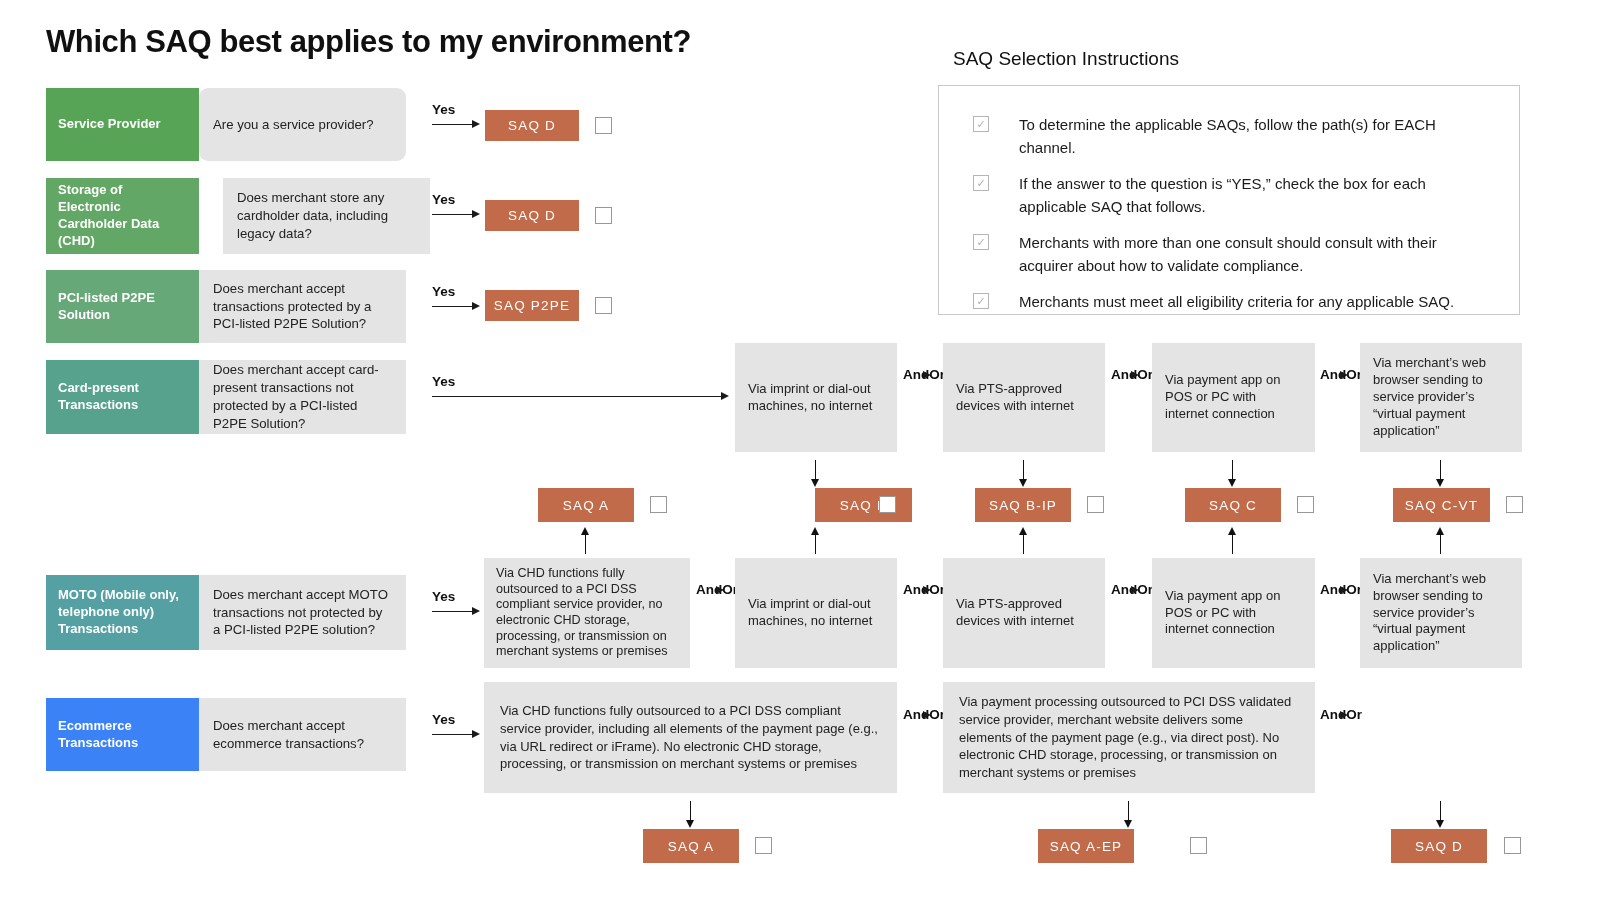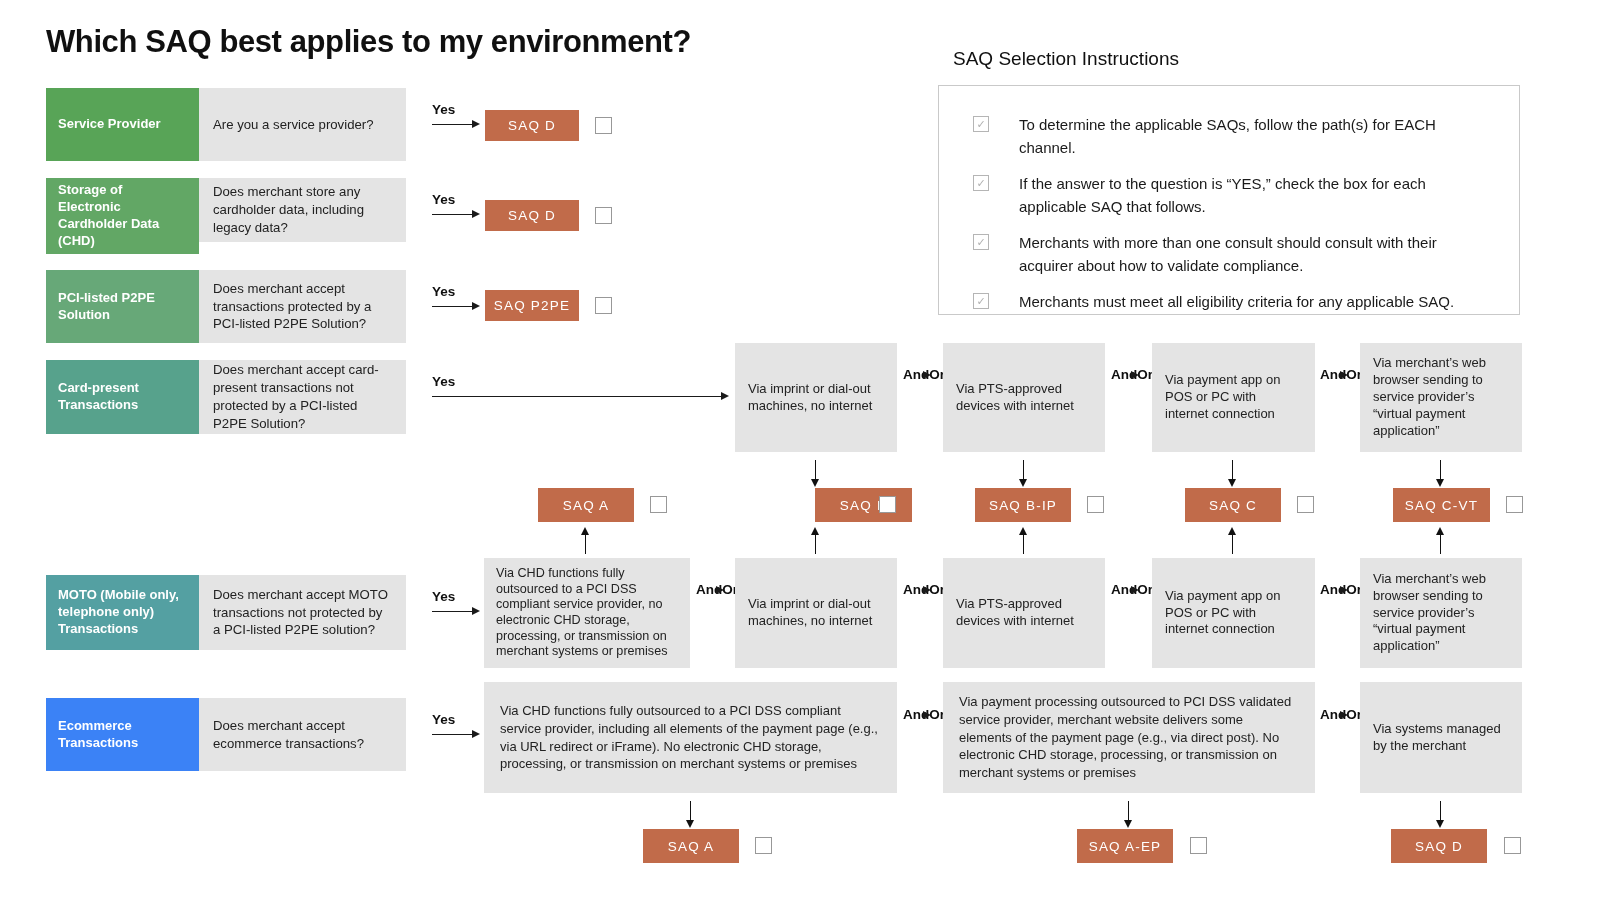--- a/index.html
+++ b/index.html
@@ -91,28 +91,28 @@
       <span class="cbx-sm" data-checked="true"></span>
       <span>Merchants with more than one consult should consult with their acquirer about how to validate compliance.</span>
     </div>
     <div class="instr-item">
       <span class="cbx-sm" data-checked="true"></span>
       <span>Merchants must meet all eligibility criteria for any applicable SAQ.</span>
     </div>
   </div>
 
   <div class="chlabel" style="top: 88px; height: 73px; background-color: rgb(88, 164, 87);">Service Provider</div>
-  <div class="chq" style="top:88px;height:73px;">Are you a service provider?</div>
+  <div class="chq" style="top:88px;height:73px;border-radius:9px;">Are you a service provider?</div>
   <div class="yes" style="left:432px;top:102px;">Yes</div>
   <div class="harrow" style="left:432px;top:124px;width:46px;"></div>
   <div class="chip small" style="left: 485px; top: 110px; width: 94px; background-color: rgb(193, 107, 74);">SAQ D</div>
   <div class="cbx" style="left:595px;top:117px;"></div>
 
   <div class="chlabel" style="top: 178px; height: 76px; background-color: rgb(98, 167, 101);">Storage of Electronic Cardholder Data (CHD)</div>
-  <div class="chq" style="top:178px;height:64px;">Does merchant store any cardholder data, including legacy data?</div>
+  <div class="chq" style="top:178px;height:76px;margin-left:24px;">Does merchant store any cardholder data, including legacy data?</div>
   <div class="yes" style="left:432px;top:192px;">Yes</div>
   <div class="harrow" style="left:432px;top:214px;width:46px;"></div>
   <div class="chip small" style="left: 485px; top: 200px; width: 94px; background-color: rgb(193, 107, 74);">SAQ D</div>
   <div class="cbx" style="left:595px;top:207px;"></div>
 
   <div class="chlabel" style="top: 270px; height: 73px; background-color: rgb(103, 168, 120);">PCI-listed P2PE Solution</div>
   <div class="chq" style="top:270px;height:73px;">Does merchant accept transactions protected by a PCI-listed P2PE Solution?</div>
   <div class="yes" style="left:432px;top:284px;">Yes</div>
   <div class="harrow" style="left:432px;top:306px;width:46px;"></div>
   <div class="chip small" style="left: 485px; top: 290px; width: 94px; background-color: rgb(193, 107, 74);">SAQ P2PE</div>
@@ -206,26 +206,25 @@
     <span>And</span>
     <span class="carrow"></span>
     <span>Or</span>
   </div>
   <div class="gbox wide" style="left:943px;top:682px;width:372px;height:111px;">Via payment processing outsourced to PCI DSS validated service provider, merchant website delivers some elements of the payment page (e.g., via direct post). No electronic CHD storage, processing, or transmission on merchant systems or premises</div>
   <div class="conn" style="left:1320px;top:707px;">
     <span>And</span>
     <span class="carrow"></span>
     <span>Or</span>
   </div>
-  <div class="gbox" style="left:1360px;top:682px;width:162px;height:111px;">Via systems managed by the merchant</div>
 
   <div class="varrow down" style="left:690px;top:801px;height:20px;"></div>
   <div class="varrow down" style="left:1128px;top:801px;height:20px;"></div>
   <div class="varrow down" style="left:1440px;top:801px;height:20px;"></div>
 
   <div class="chip" style="left: 643px; top: 829px; width: 96px; background-color: rgb(193, 107, 74);">SAQ A</div>
   <div class="cbx" style="left:755px;top:837px;"></div>
-  <div class="chip" style="left: 1077px; top: 829px; width: 96px; background-color: rgb(193, 107, 74);">SAQ A-EP</div>
+  <div class="chip" style="left: 1038px; top: 829px; width: 96px; background-color: rgb(193, 107, 74);">SAQ A-EP</div>
   <div class="cbx" style="left:1190px;top:837px;"></div>
   <div class="chip" style="left: 1391px; top: 829px; width: 96px; background-color: rgb(193, 107, 74);">SAQ D</div>
   <div class="cbx" style="left:1504px;top:837px;"></div>
 
 </div>
 
 </body></html>

